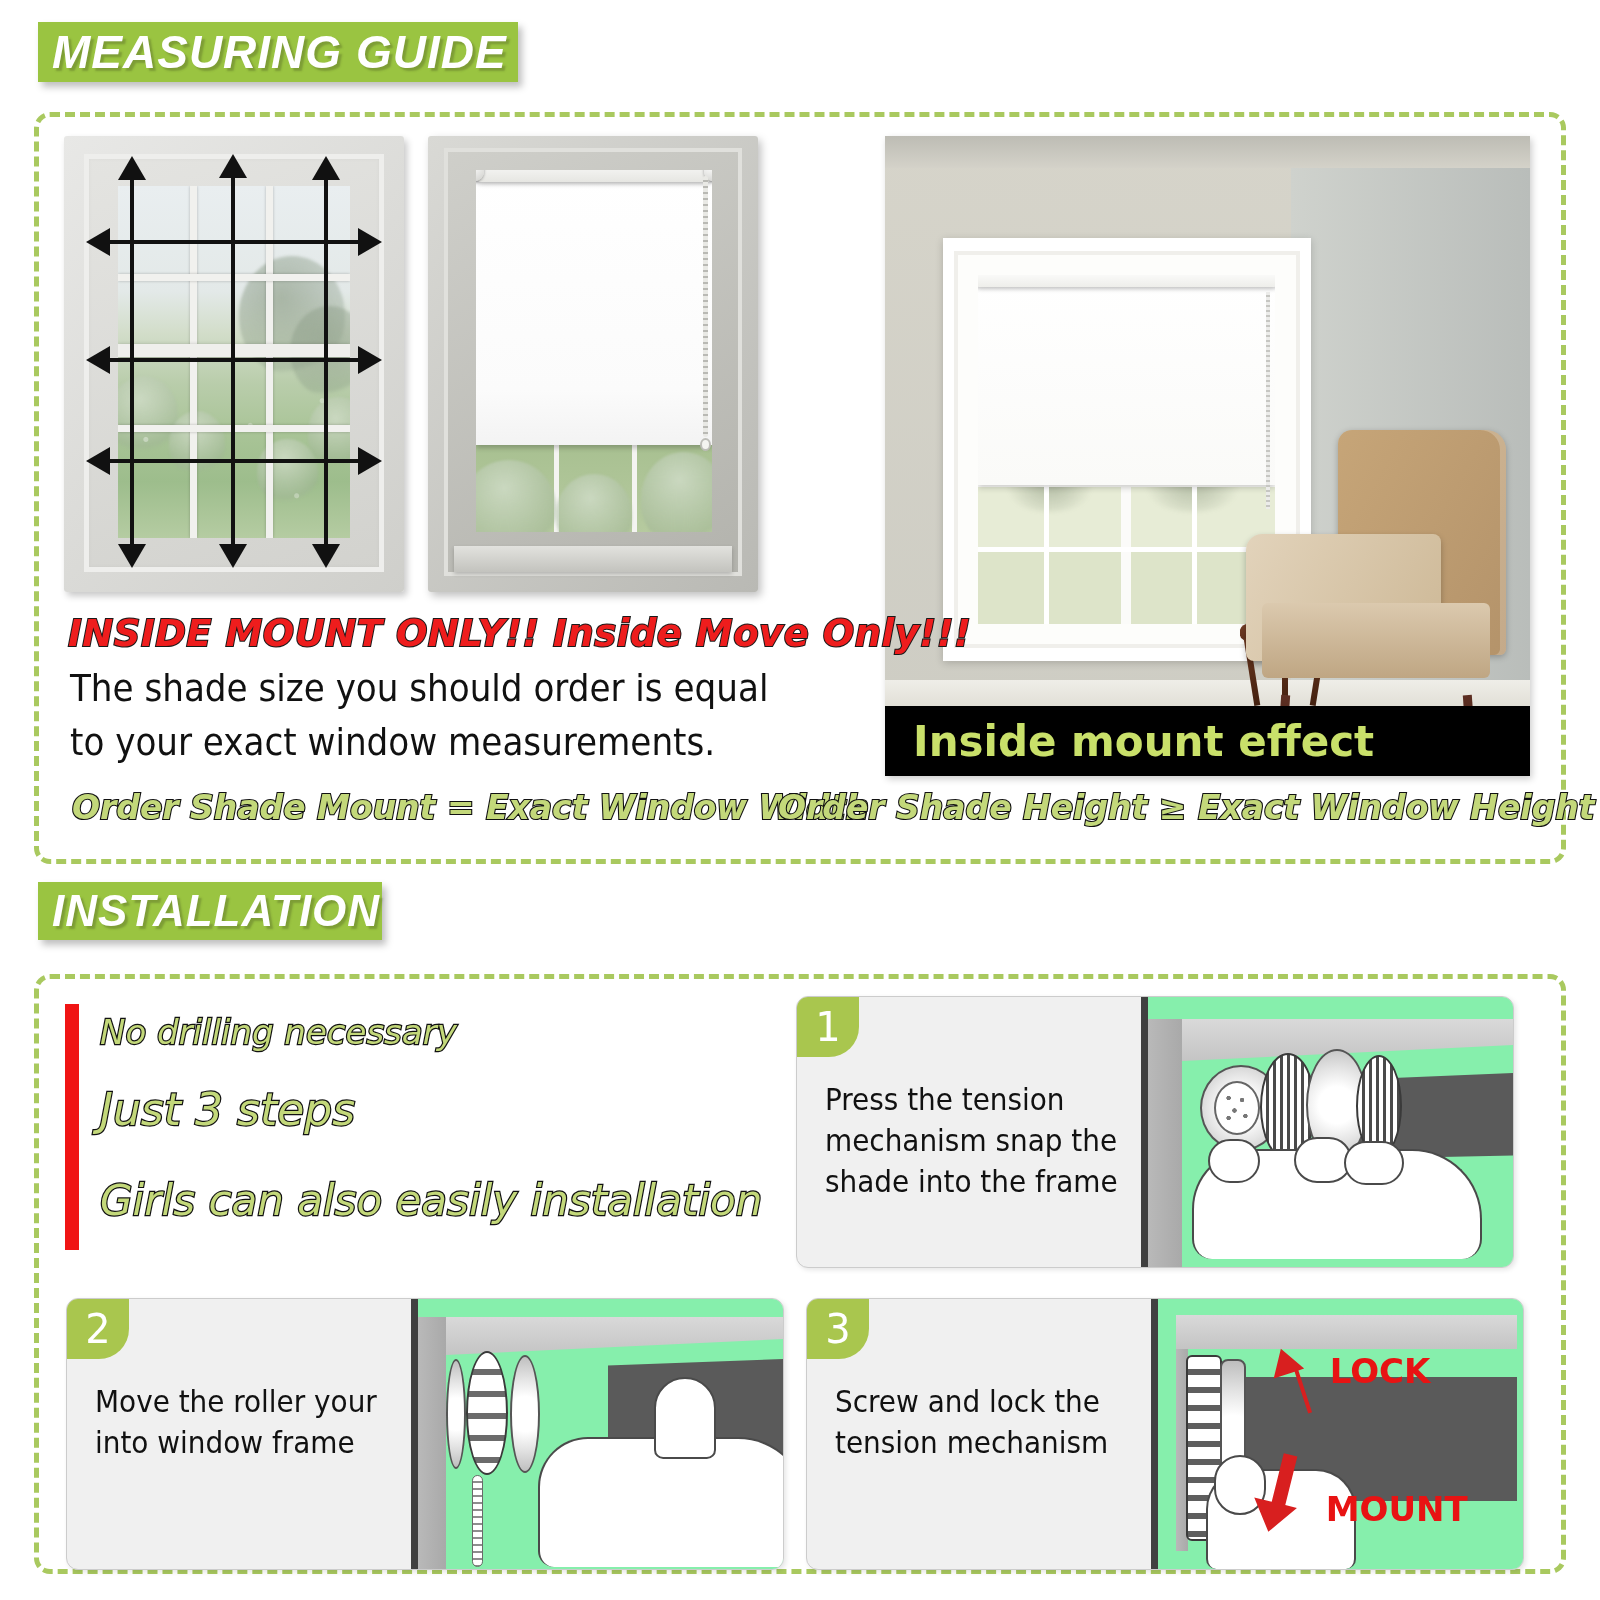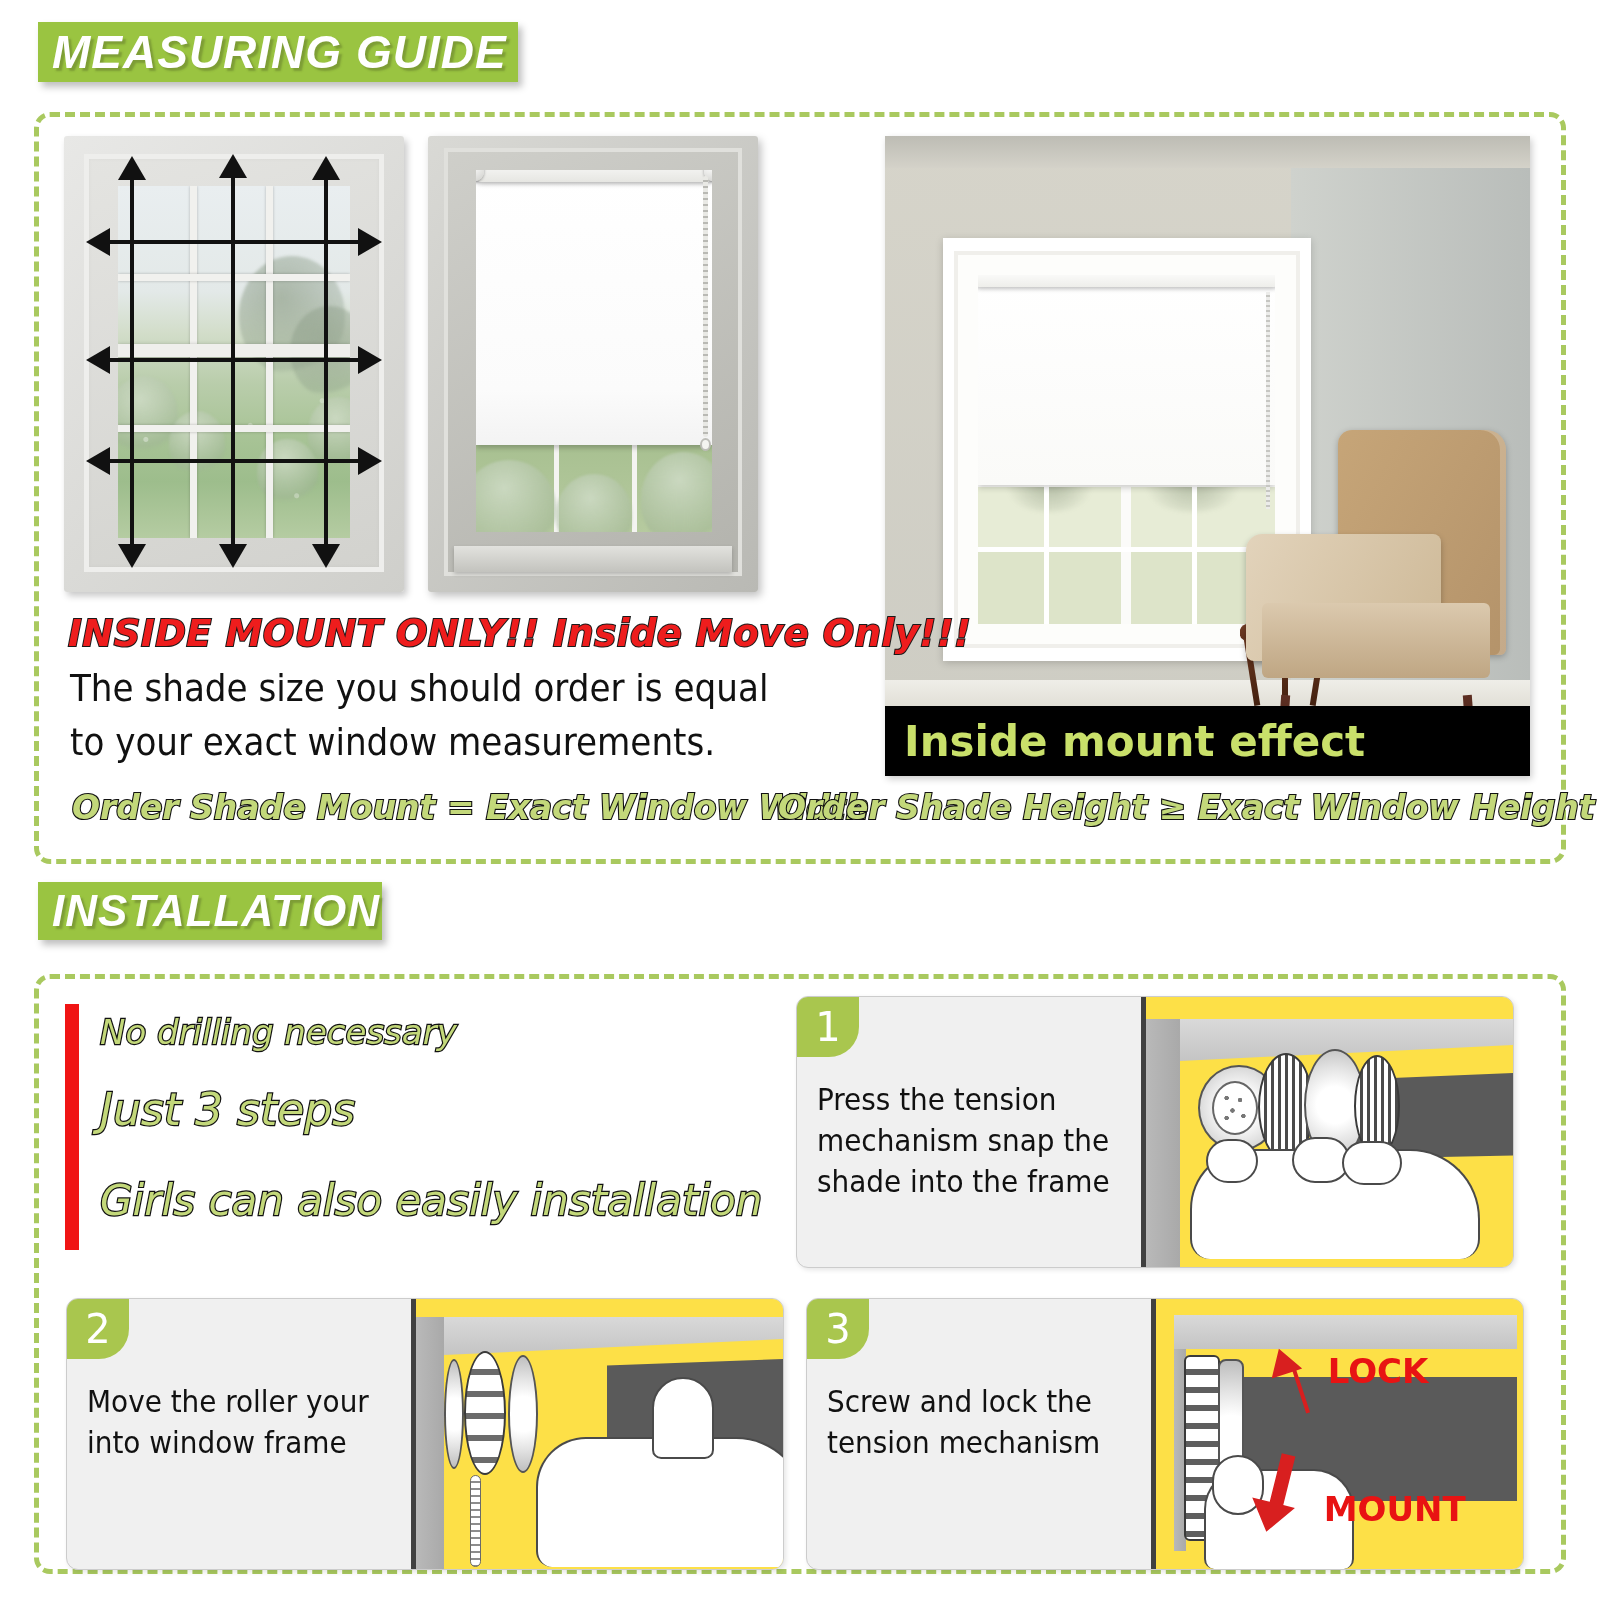--- a/index.html
+++ b/index.html
@@ -244,21 +244,21 @@
     background:linear-gradient(to right,#c94c2c 0 35%,#3b6ea6 35% 70%,#4a4a4a 70% 100%);
     border-radius:2px;
   }
   .photo-caption{
     position:absolute; left:0; right:0; bottom:0; height:70px;
     background:#000000;
     display:flex; align-items:center;
   }
   .photo-caption span{
     color:#c9e06a; font-size:42px; font-weight:bold;
-    padding-left:19px; white-space:nowrap;
+    padding-left:28px; white-space:nowrap;
     font-family:"DejaVu Sans", sans-serif;
   }
 
   
   #mount-warning{
     position:absolute; left:68px; top:612px; width:790px;
     font-size:37px; font-weight:bold; font-style:italic;
     color:#ee1d1d;
     letter-spacing:.5px;
     -webkit-text-stroke:2px #1a1a1a;
@@ -316,28 +316,28 @@
 
   .step-badge{
     position:absolute; left:0; top:0; width:62px; height:60px;
     background:#a9c64e;
     border-radius:0 0 30px 0;
     display:flex; align-items:center; justify-content:center;
     color:#ffffff; font-size:40px; font-weight:normal;
     font-family:"DejaVu Sans", sans-serif;
   }
   .step-text{
-    position:absolute; left:20px; top:82px; width:340px;
+    position:absolute; left:28px; top:82px; width:340px;
     font-size:31px; line-height:1.32; color:#111;
     font-family:"DejaVu Sans Condensed","DejaVu Sans", sans-serif;
   }
   .step-illo{
     position:absolute; right:0; top:0; bottom:0; width:52%;
-    background:#fde047;
-    border-left:5px solid #404040;
+    background:#86efac;
+    border-left:7px solid #404040;
     overflow:hidden;
   }
 
   
   .wallslab{ position:absolute; background:linear-gradient(to right,#b9b9b9,#a9a9a9); }
   .ceil-plane{ position:absolute; background:linear-gradient(to bottom,#d9d9d9,#c4c4c4); }
   .darkfabric{ position:absolute; background:#5a5a5a; }
   .gearwheel{
     position:absolute; border-radius:50%;
     background:repeating-linear-gradient(90deg,#ffffff 0 4px,#4a4a4a 4px 7px);

